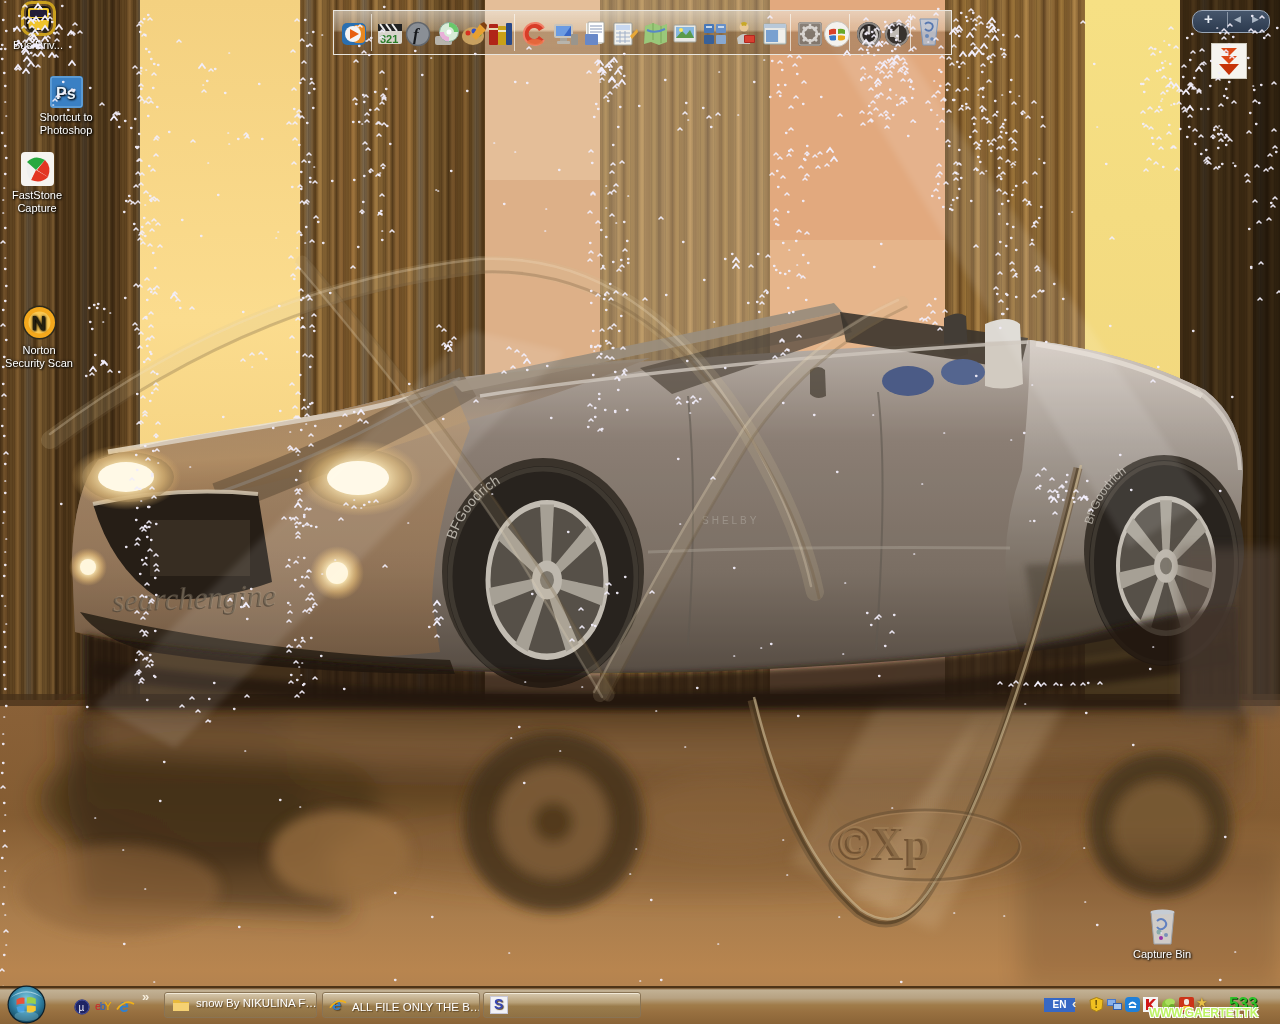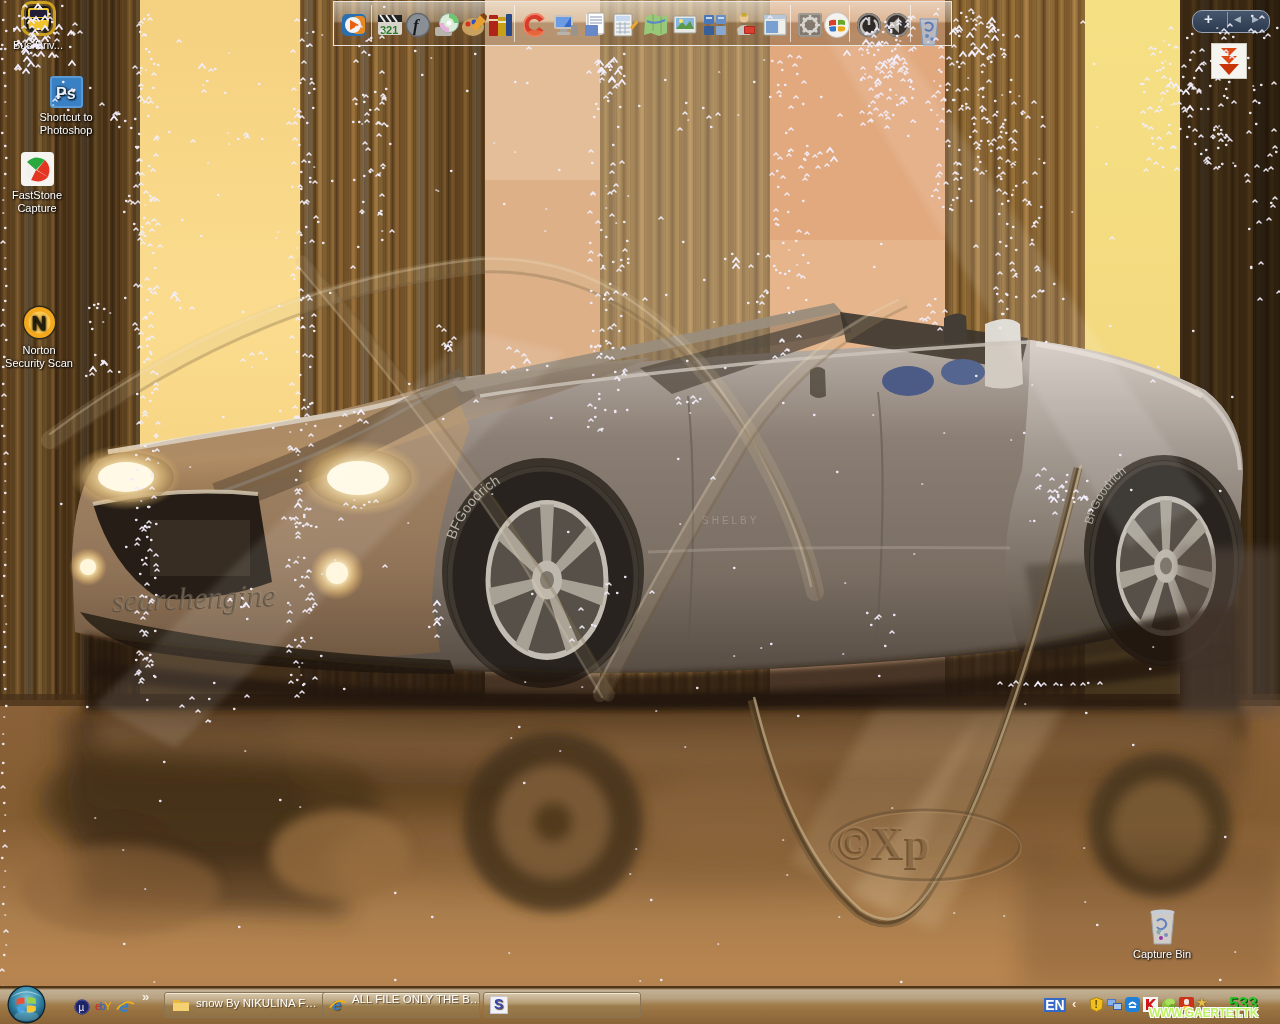--- a/index.html
+++ b/index.html
@@ -1,19 +1,19 @@
 <!DOCTYPE html>
 <html><head>
 <meta charset="utf-8">
 <style>
 html,body{margin:0;padding:0;width:1280px;height:1024px;overflow:hidden;background:#8a6038;font-family:"Liberation Sans",sans-serif;}
 #desk{position:absolute;left:0;top:0;width:1280px;height:1024px;}
 #wall{position:absolute;left:0;top:0;}
 .dicon{position:absolute;width:78px;text-align:center;color:#fff;font-size:11px;line-height:13px;text-shadow:1px 1px 2px #000,0 0 3px #000;}
-.dock{position:absolute;left:333px;top:1px;width:617px;height:43px;border:1px solid #e9e5dd;background:linear-gradient(to bottom,rgba(238,232,222,0.6) 0,rgba(216,202,182,0.42) 44%,rgba(122,90,58,0.42) 50%,rgba(108,78,48,0.38) 100%);}
+.dock{position:absolute;left:333px;top:10px;width:617px;height:43px;border:1px solid #e9e5dd;background:linear-gradient(to bottom,rgba(238,232,222,0.6) 0,rgba(216,202,182,0.42) 44%,rgba(122,90,58,0.42) 50%,rgba(108,78,48,0.38) 100%);}
 .dock .dv{position:absolute;top:3px;width:1px;height:37px;background:rgba(250,248,242,0.7);}
 .di{position:absolute;top:9px;width:28px;height:28px;}
 .tb{position:absolute;top:992px;height:24px;white-space:nowrap;overflow:hidden;border-radius:3px;border:1px solid #897455;background:linear-gradient(to bottom,#d8cab0 0,#b7a078 40%,#9a7c4c 55%,#8f7144 100%);box-shadow:inset 0 1px 0 #f2ead8;color:#fff;font-size:11.5px;text-shadow:1px 1px 1px #5a4426;}
 .tray{position:absolute;top:997px;width:15px;height:15px;}
 </style>
 </head>
 <body>
 <div id="desk">
 
 <svg id="wall" width="1280" height="1024" viewBox="0 0 1280 1024" xmlns="http://www.w3.org/2000/svg">
@@ -560,42 +560,42 @@
     <circle cx="8" cy="8" r="7" fill="none" stroke="#4a54a0" stroke-width="1"></circle>
     <text x="4.6" y="11.8" font-size="10" fill="#e8eaf4" font-family="Liberation Sans">µ</text>
   </svg>
 <div style="position:absolute;left:95px;top:1000px;font-size:11px;font-weight:normal;font-family:'Liberation Sans';letter-spacing:-1.5px;"><span style="color:#cc2229">e</span><span style="color:#2864c8">b</span><span style="color:#f5af02">Y</span></div>
 <svg style="position:absolute;left:116px;top:997px;" width="19" height="19" viewBox="0 0 19 19">
     <text x="3" y="15" font-size="18" font-weight="bold" fill="#2f80d0" font-family="Liberation Sans">e</text>
     <path d="M1,12.5 Q9,1.5 18,7" fill="none" stroke="#f0b018" stroke-width="1.7"></path>
   </svg>
 <div style="position:absolute;left:142px;top:989px;color:#f6eedd;font-size:13px;font-weight:bold;">»</div>
 
-<div class="tb" style="left:164px;width:151px;padding-left:48px;">
+<div class="tb" style="left:164px;width:151px;">
  <svg style="position:absolute;left:7px;top:4px;" width="18" height="15" viewBox="0 0 18 15">
       <path d="M1,3 L7,3 L9,5 L17,5 L17,14 L1,14 Z" fill="#e8b93c"></path>
       <path d="M1,6 L17,6 L17,14 L1,14 Z" fill="#f5d173"></path>
     </svg>
  <span style="position:absolute;left:31px;top:4px;">snow By NIKULINA F…</span>
 </div>
 <div class="tb" style="left:322px;width:156px;">
  <svg style="position:absolute;left:6px;top:3px;" width="18" height="18" viewBox="0 0 19 19">
       <text x="3" y="15" font-size="18" font-weight="bold" fill="#2f80d0" font-family="Liberation Sans">e</text>
       <path d="M1,12.5 Q9,1.5 18,7" fill="none" stroke="#f0b018" stroke-width="1.7"></path>
     </svg>
- <span style="position:absolute;left:29px;top:0;">ALL FILE ONLY THE B…</span>
+ <span style="position:absolute;left:29px;top:8px;">ALL FILE ONLY THE B…</span>
 </div>
 <div class="tb" style="left:483px;width:156px;">
  <div style="position:absolute;left:6px;top:3px;width:16px;height:16px;background:#f2f2f6;border:1px solid #c8c8d8;">
       <span style="position:absolute;left:3px;top:-1px;color:#3646b4;font-weight:bold;font-size:14px;">S</span>
     </div>
  <span style="position:absolute;left:30px;top:4px;margin-top:33px;">Snow</span>
 </div>
 
-<div style="position:absolute;left:1044px;top:998px;width:22px;height:14px;background:#3768c4;color:#fff;font-size:14px;text-align:center;line-height:14px;font-weight:bold;">EN</div>
+<div style="position:absolute;left:1044px;top:998px;width:31px;height:14px;background:#3768c4;color:#fff;font-size:10px;text-align:center;line-height:14px;font-weight:bold;">EN</div>
 <div style="position:absolute;left:1072px;top:996px;color:#f4ecd8;font-size:13px;font-weight:bold;">‹</div>
 <svg class="tray" style="left:1089px;" viewBox="0 0 15 15">
     <path d="M7.5,0.5 L14,3 L13,12 L7.5,14.5 L2,12 L1,3 Z" fill="#f0c020" stroke="#a88018"></path>
     <text x="5.5" y="11" font-size="10" font-weight="bold" fill="#604808">!</text>
   </svg>
 <svg class="tray" style="left:1107px;" viewBox="0 0 15 15">
     <rect x="0" y="2" width="9" height="7" fill="#4878c8"></rect>
     <rect x="1" y="3" width="7" height="5" fill="#88b0e8"></rect>
     <rect x="6" y="6" width="9" height="7" fill="#3060b0"></rect>
     <rect x="7" y="7" width="7" height="5" fill="#a8c8f0"></rect>

